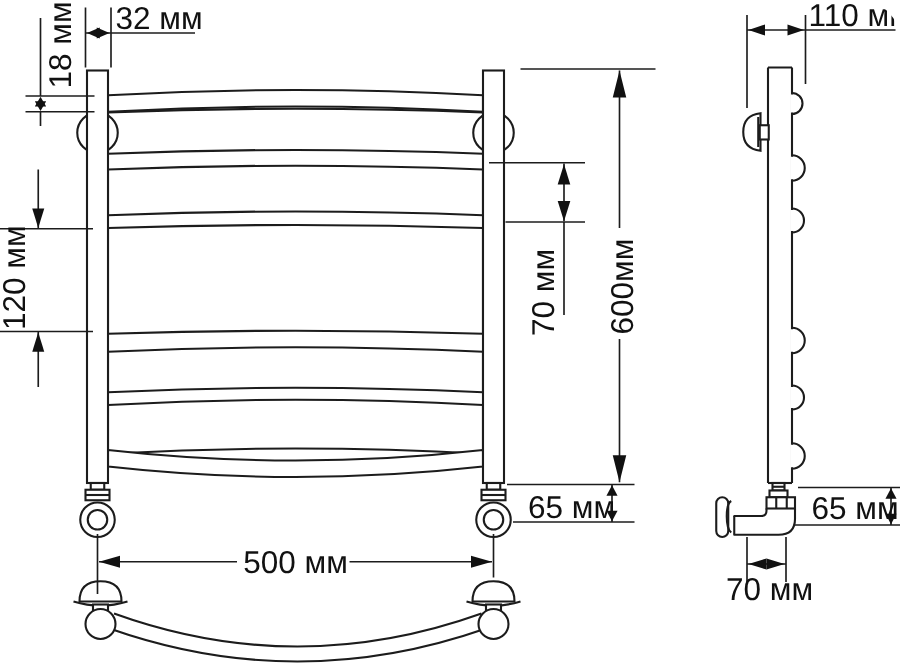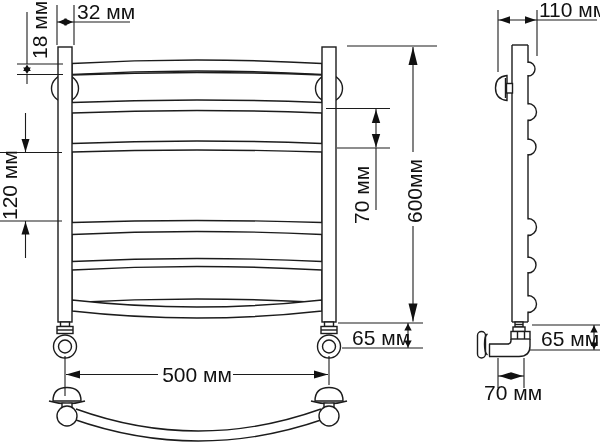--- a/index.html
+++ b/index.html
@@ -1,16 +1,16 @@
 <!DOCTYPE html>
 <html><head>
 <meta charset="utf-8">
 <style>
   html,body{margin:0;padding:0;background:#ffffff;}
-  .stage{width:600px;height:442px;background:#fff;position:relative;overflow:hidden;}
+  .stage{width:600px;height:442px;background:#fff;position:relative;overflow:hidden;border-radius:27px;}
   svg{display:block;}
   text{font-family:"Liberation Sans","DejaVu Sans",sans-serif;font-size:21px;fill:#111;}
   .ln{stroke:#1c1c1c;stroke-width:1.4;fill:none;}
   .tube{stroke:#1c1c1c;stroke-width:1.4;fill:#ffffff;}
   .dim{stroke:#1c1c1c;stroke-width:1.1;fill:none;}
   .arr{fill:#111;stroke:none;}
   .wht{fill:#ffffff;stroke:none;}
 </style>
 </head>
 <body>

